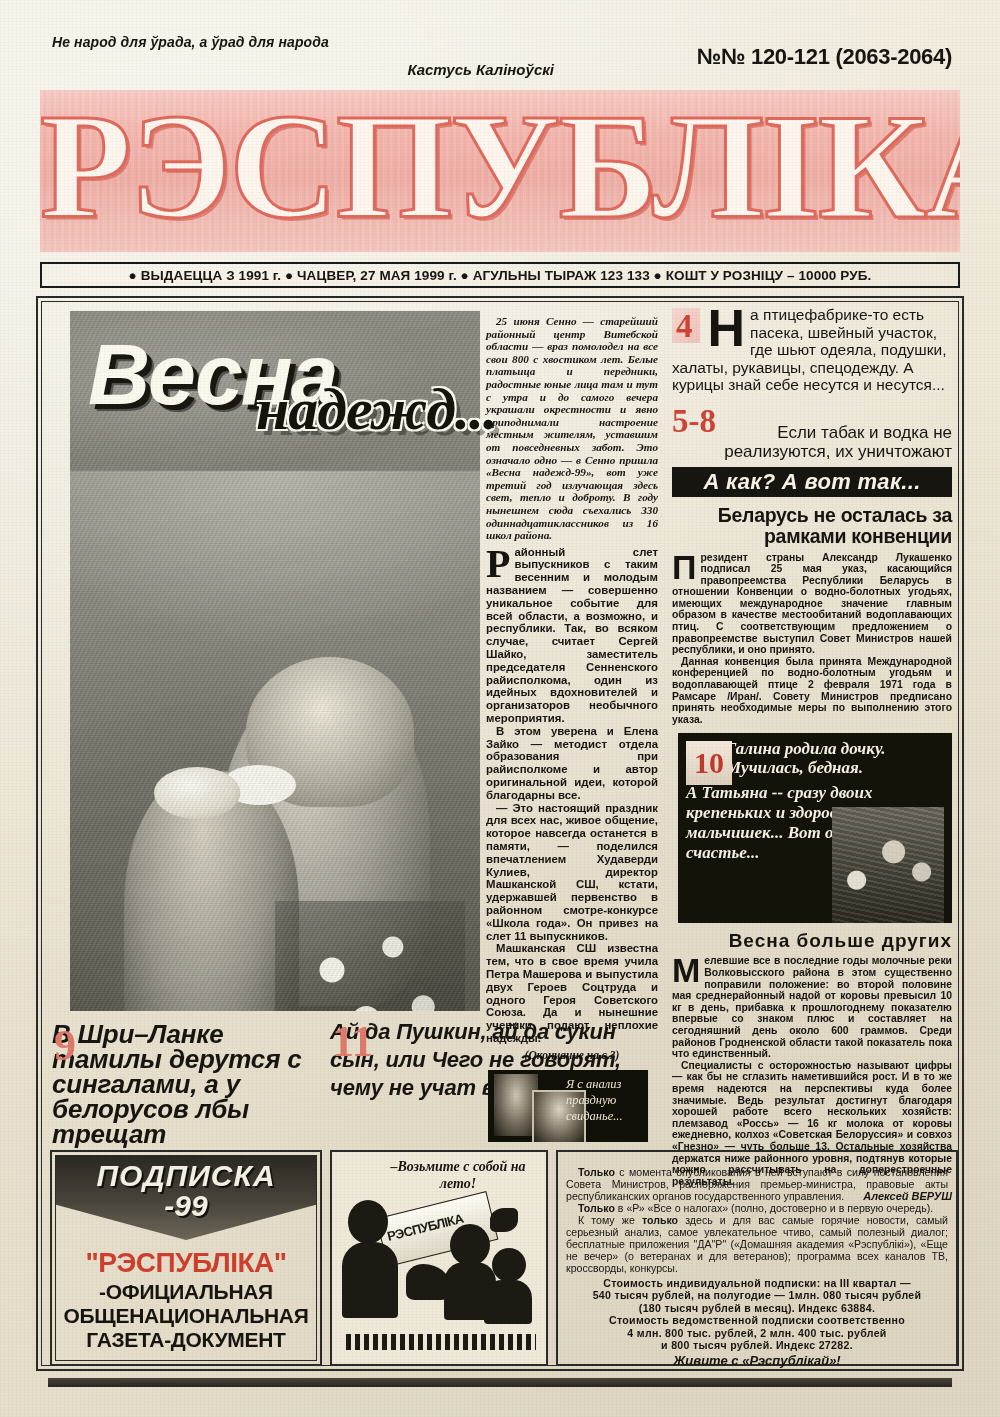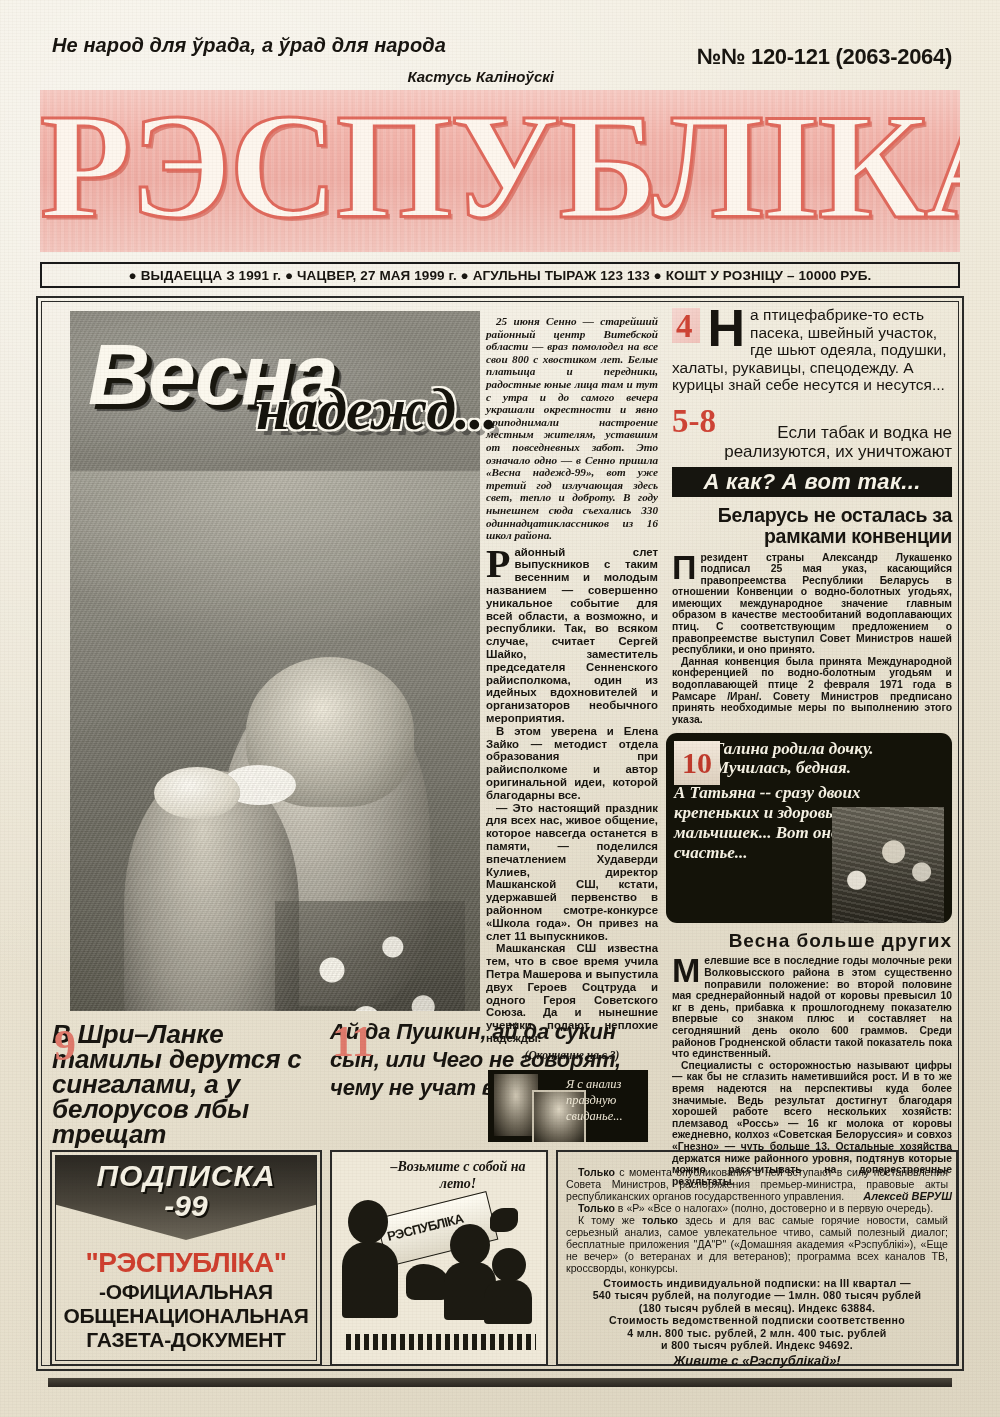--- a/index.html
+++ b/index.html
@@ -19,21 +19,21 @@
   }
   #page:after{
     content:"";position:absolute;inset:0;pointer-events:none;
     background-image:
       repeating-linear-gradient(0deg, rgba(90,75,45,.045) 0 1px, rgba(0,0,0,0) 1px 3px),
       repeating-linear-gradient(90deg, rgba(90,75,45,.035) 0 1px, rgba(0,0,0,0) 1px 4px);
     mix-blend-mode:multiply;opacity:.6;
   }
 
   .epigraph{position:absolute;left:52px;top:34px;width:560px;}
-  .epi-line{font-weight:bold;font-style:italic;font-size:20px;letter-spacing:.1px;}
+  .epi-line{font-weight:bold;font-style:italic;font-size:14px;letter-spacing:.1px;}
   .epi-author{font-weight:bold;font-style:italic;font-size:15px;text-align:right;margin-top:11px;padding-right:58px;}
   .issue{position:absolute;right:48px;top:44px;font-weight:bold;font-size:22px;letter-spacing:-.3px;}
 
   
   .masthead{
     position:absolute;left:40px;top:90px;width:920px;height:162px;
     background:linear-gradient(180deg,#f6c9c2 0%,#f2b4ab 28%,#eeada4 55%,#f3c5bd 100%);
     overflow:hidden;
   }
   .masthead:before{
@@ -289,21 +289,21 @@
       <div class="banner" style="margin:5px 6px 0 6px;">А как? А вот так...</div>
 
       <div style="padding:8px 6px 0 6px;">
         <div class="hd-conv">Беларусь не осталась за рамками конвенции</div>
         <div class="art-txt" style="margin-top:5px;">
           <p style="text-indent:0"><span class="art-drop">П</span><span>резидент страны Александр Лукашенко подписал 25 мая указ, касающийся правопреемства Республики Беларусь в отношении Конвенции о водно-болотных угодьях, имеющих международное значение главным образом в качестве местообитаний водоплавающих птиц. С соответствующим предложением о правопреемстве выступил Совет Министров нашей республики, и оно принято.</span></p>
           <p>Данная конвенция была принята Международной конференцией по водно-болотным угодьям и водоплавающей птице 2 февраля 1971 года в Рамсаре /Иран/. Совету Министров предписано принять необходимые меры по выполнению этого указа.</p>
         </div>
       </div>
 
-      <div class="blackbox" style="margin:8px 6px 0 0;height:176px;border-radius:11px;">
+      <div class="blackbox" style="margin:8px 6px 0 12px;height:176px;">
         <div class="bb-badge">10</div>
         <div class="bb-head">Галина родила дочку. Мучилась, бедная.</div>
         <div class="bb-photo"></div>
         <div class="bb-body">А Татьяна -- сразу двоих крепеньких и здоровых мальчишек... Вот оно -- женское счастье...</div>
       </div>
 
       <div style="padding:4px 6px 0 6px;">
         <div class="hd-doim">Весна больше других</div>
         <div class="art-txt" style="margin-top:4px;">
           <p style="text-indent:0"><span class="art-drop">М</span><span>елевшие все в последние годы молочные реки Волковысского района в этом существенно поправили положение: во второй половине мая среднерайонный надой от коровы превысил 10 кг в день, прибавка к прошлогоднему показателю впервые со знаком плюс и составляет на сегодняшний день около 600 граммов. Среди районов Гродненской области такой показатель пока что единственный.</span></p>
@@ -364,21 +364,21 @@
 
       <div class="ad-text">
         <p class="ad-p"><b>Только</b><span> с момента опубликования в ней вступают в силу постановления Совета Министров, распоряжения премьер-министра, правовые акты республиканских органов государственного управления.</span></p>
         <p class="ad-p"><b>Только</b><span> в «Р» «Все о налогах» (полно, достоверно и в первую очередь).</span></p>
         <p class="ad-p"><span>К тому же </span><b>только</b><span> здесь и  для вас самые горячие новости, самый серьезный анализ, самое увлекательное чтиво, самый полезный диалог; бесплатные приложения "ДА"Р" («Домашняя академия «Рэспублікі»), «Еще не вечер» (о ветеранах и для ветеранов); программа всех каналов ТВ, кроссворды, конкурсы.</span></p>
         <p class="ad-center" style="margin-top:3px;">Стоимость индивидуальной подписки: на III квартал —</p>
         <p class="ad-center">540 тысяч рублей, на полугодие — 1млн. 080 тысяч рублей</p>
         <p class="ad-center">(180 тысяч рублей в месяц). Индекс 63884.</p>
         <p class="ad-center">Стоимость ведомственной подписки соответственно</p>
         <p class="ad-center">4 млн. 800 тыс. рублей, 2 млн. 400 тыс. рублей</p>
-        <p class="ad-center">и 800 тысяч рублей. Индекс 94692.</p>
+        <p class="ad-center">и 800 тысяч рублей. Индекс 27282.</p>
         <div class="ad-final">Живите с «Рэспублікай»!</div>
       </div>
 
     </div>
 
    </div>
   </div>
 
   <div class="bottomrule"></div>
 </div>

